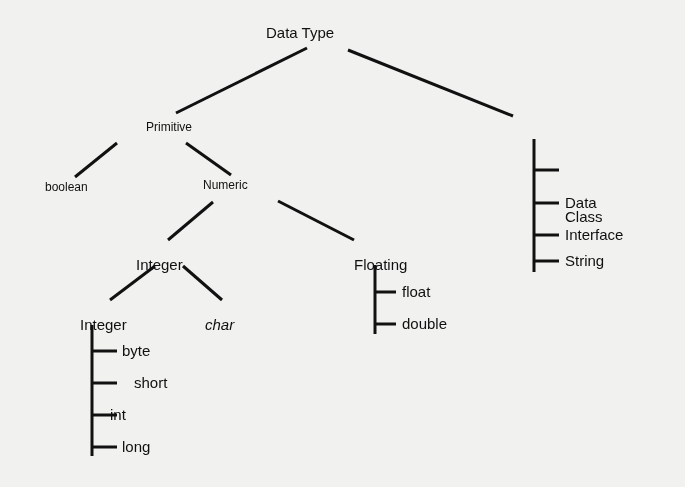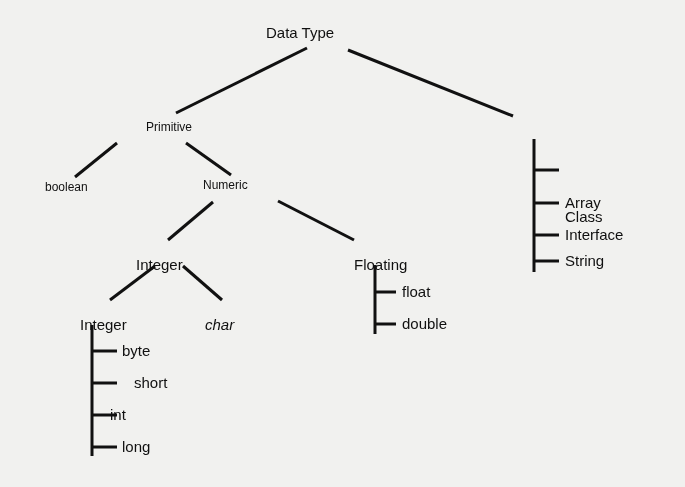--- a/index.html
+++ b/index.html
@@ -99,17 +99,17 @@
 
   <div class="node-label node-leaf" style="left:122px; top:342px;">byte</div>
   <div class="node-label node-leaf" style="left:122px; top:374px;margin-left:12px;">short</div>
   <div class="node-label node-leaf" style="left:110px; top:406px;">int</div>
   <div class="node-label node-leaf" style="left:122px; top:438px;">long</div>
 
   <div class="node-label node-leaf" style="left:402px; top:283px;">float</div>
   <div class="node-label node-leaf" style="left:402px; top:315px;">double</div>
 
   <div class="node-label node-leaf" style="left:565px; top:161px;margin-top:47px;">Class</div>
-  <div class="node-label node-leaf" style="left:565px; top:194px;">Array</div>
+  <div class="node-label node-leaf" style="left:565px; top:194px;">Data</div>
   <div class="node-label node-leaf" style="left:565px; top:226px;">Interface</div>
   <div class="node-label node-leaf" style="left:565px; top:252px;">String</div>
 
 </div>
 
 </body></html>

